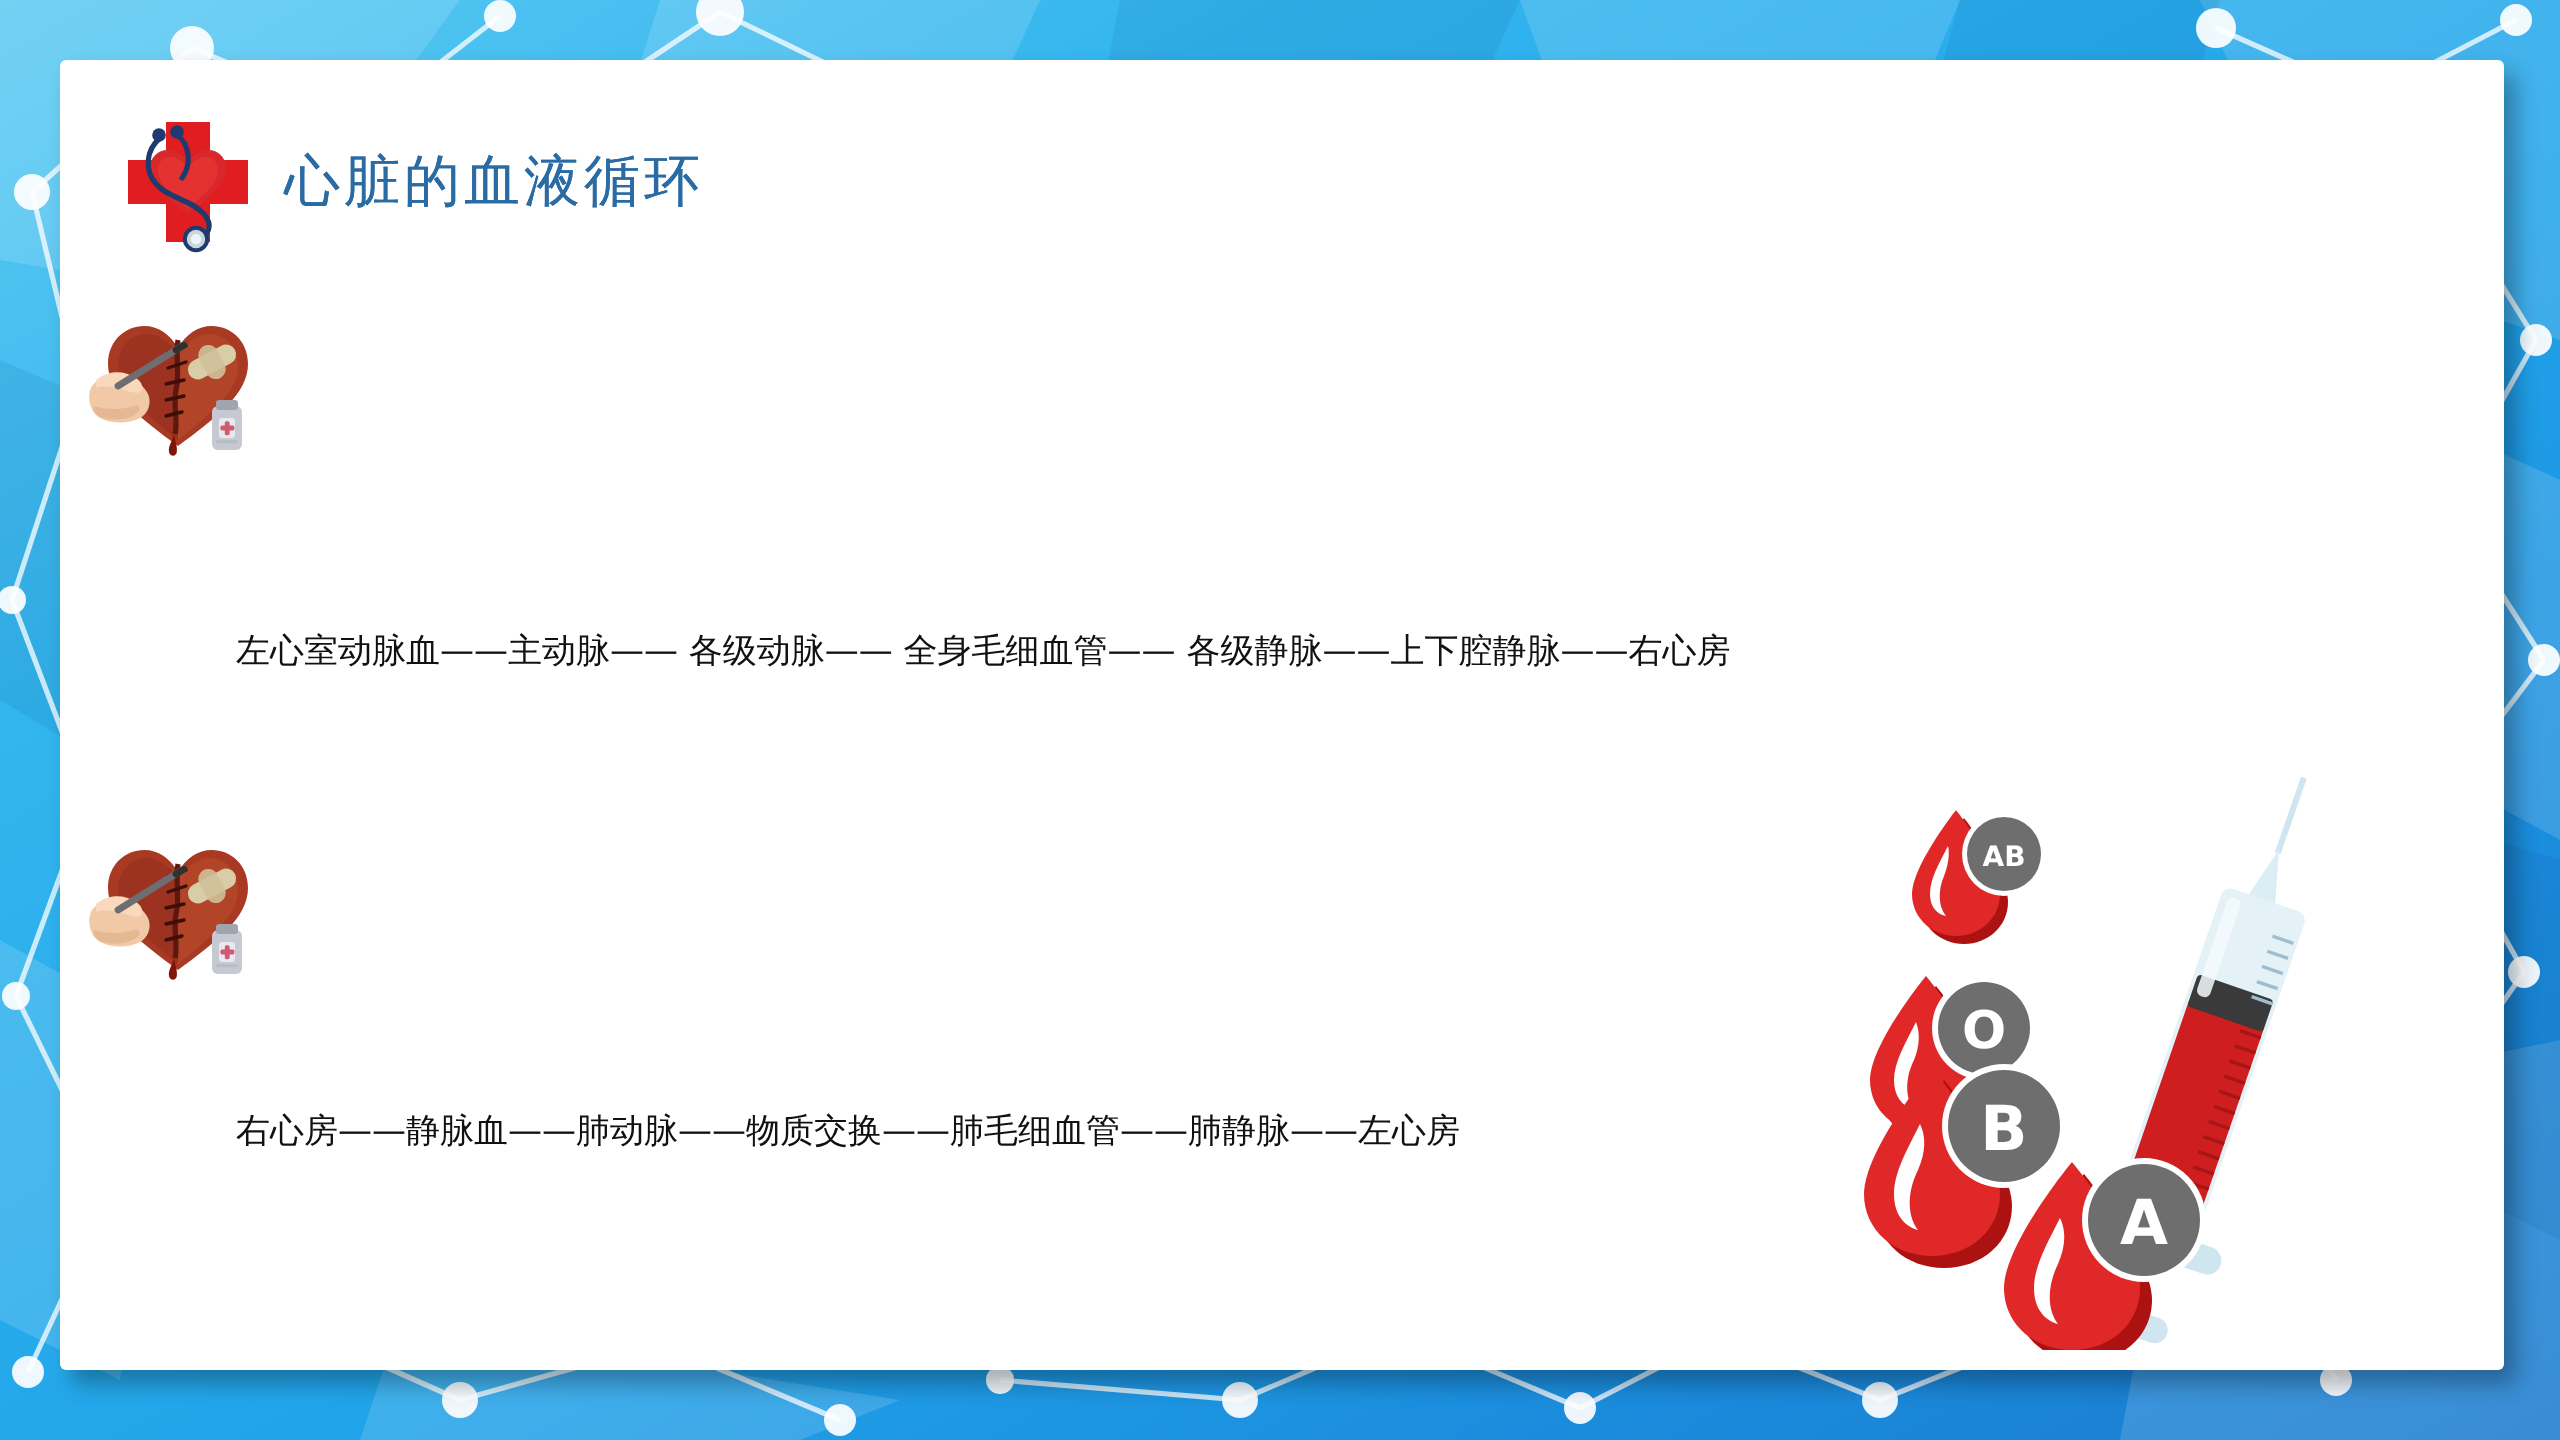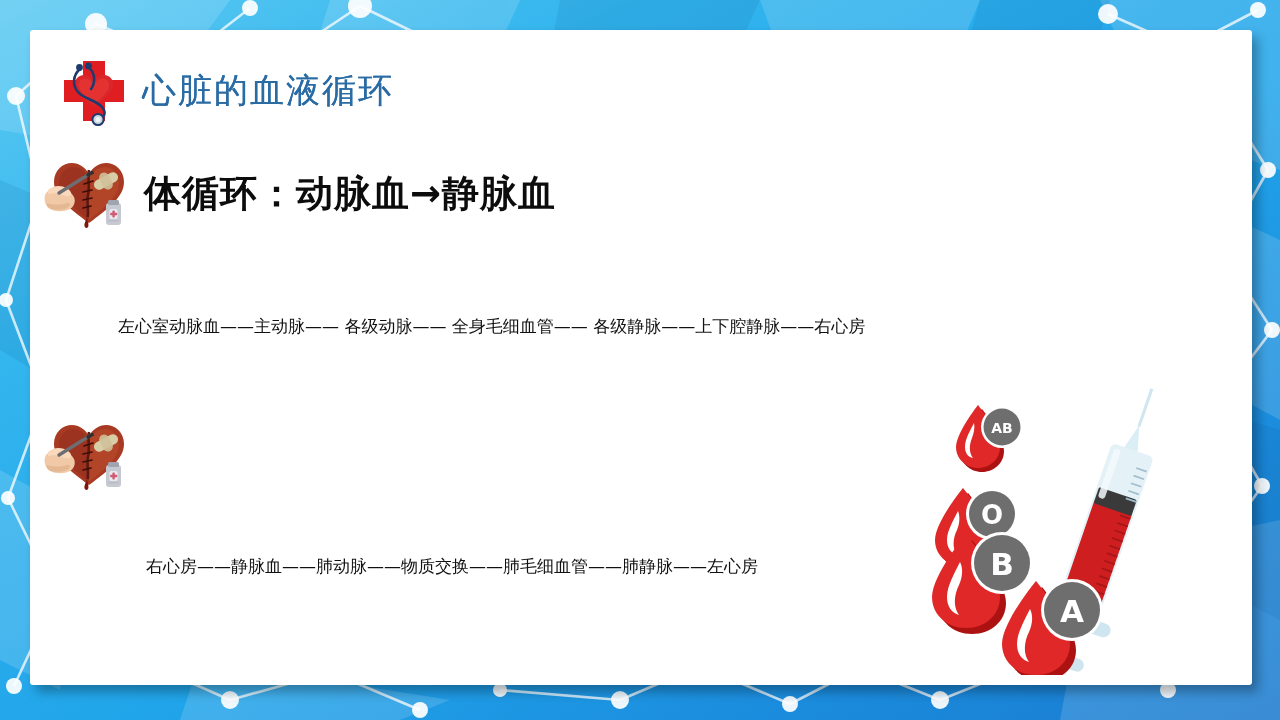--- a/index.html
+++ b/index.html
@@ -47,21 +47,21 @@
     left: 28px;
     top: 25px;
     display: flex;
     align-items: center;
     height: 72px;
   }
   #cross-icon { width: 72px; height: 72px; display: block; }
   #page-title {
     margin-left: 12px;
     font-family: "DejaVu Serif", "Liberation Serif", serif;
-    font-size: 34px;
+    font-size: 28px;
     letter-spacing: 2px;
     font-weight: 400;
     background: linear-gradient(180deg, #4d8fc4 0%, #2d6fa8 45%, #14538c 100%);
     -webkit-background-clip: text;
     background-clip: text;
     color: #2a6ba4;
     white-space: nowrap;
   }
 
   
@@ -98,21 +98,20 @@
     top: 143px;
     width: 1090px;
     line-height: 50px;
   }
   #body-2 {
     position: absolute;
     left: 88px;
     top: 128px;
     width: 720px;
     line-height: 36px;
-    margin-left: 28px;
   }
 
   
   #blood-graphic {
     position: absolute;
     left: 900px;
     top: 345px;
     width: 300px;
     height: 300px;
     text-align: center;
@@ -289,21 +288,20 @@
 
           <rect x="62" y="46" width="15" height="22" rx="3" fill="#C6C9D1"></rect>
           <rect x="64" y="43" width="11" height="5" rx="1.6" fill="#9FA4AE"></rect>
           <rect x="65.5" y="52" width="8" height="10" rx="1.6" fill="#E7E9EE"></rect>
           <g fill="#D05A72">
             <rect x="68.4" y="53.6" width="2.4" height="7" rx="0.8"></rect>
             <rect x="66.2" y="55.8" width="7" height="2.4" rx="0.8"></rect>
           </g>
           <rect x="64" y="63" width="11" height="1.6" rx="0.8" fill="#B9BDC6"></rect>
         </svg>
-        <div class="head-text">体循环：动脉血→静脉血</div>
       </div>
       <div id="body-1" class="body-text">左心室动脉血——主动脉—— 各级动脉—— 全身毛细血管—— 各级静脉——上下腔静脉——右心房</div>
     </div>
 
     <div id="section-2" class="section">
       <div class="head-row">
         <svg class="heart-icon" viewBox="0 0 96 74" xmlns="http://www.w3.org/2000/svg">
           <path d="M45 66 C26 52 10 40 10 25 C10 13 19 6 28 6 C35 6 41 10 45 17 C49 10 55 6 62 6 C71 6 80 13 80 25 C80 40 64 52 45 66 Z" fill="#A83A24"></path>
           <path d="M45 63 C29 50 15 39 15 26 C15 16 22 10 29 10 C35 10 40 13.5 45 20 L45 63 Z" fill="#9B3320"></path>
           <path d="M45 20 C50 13.5 55 10 61 10 C68 10 75 16 75 26 C75 39 61 50 45 63 Z" fill="#B24428"></path>

